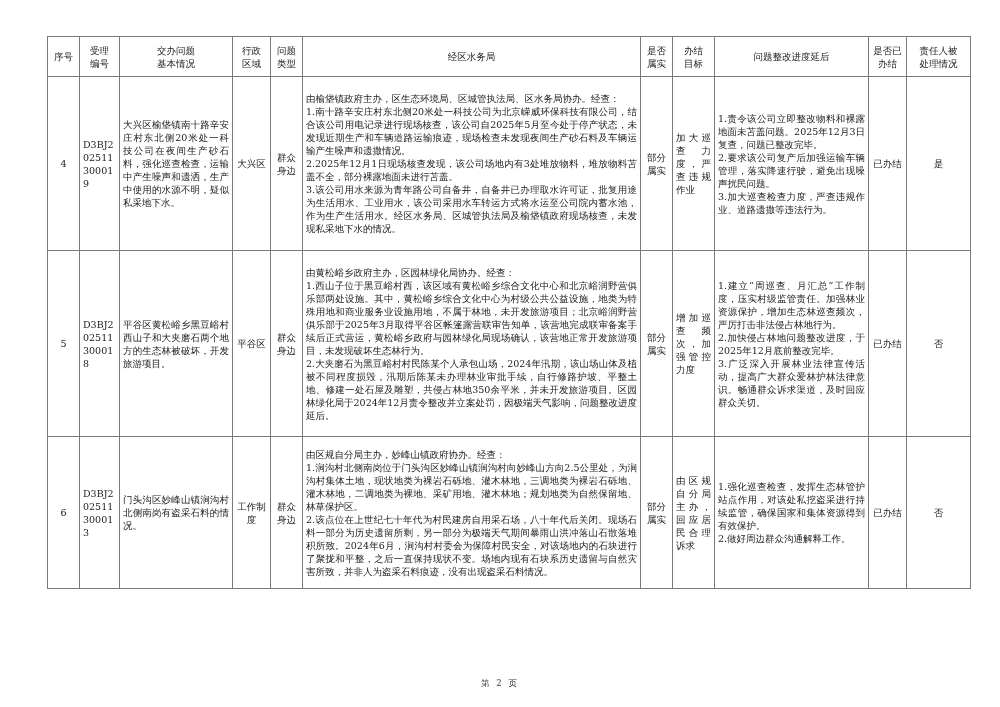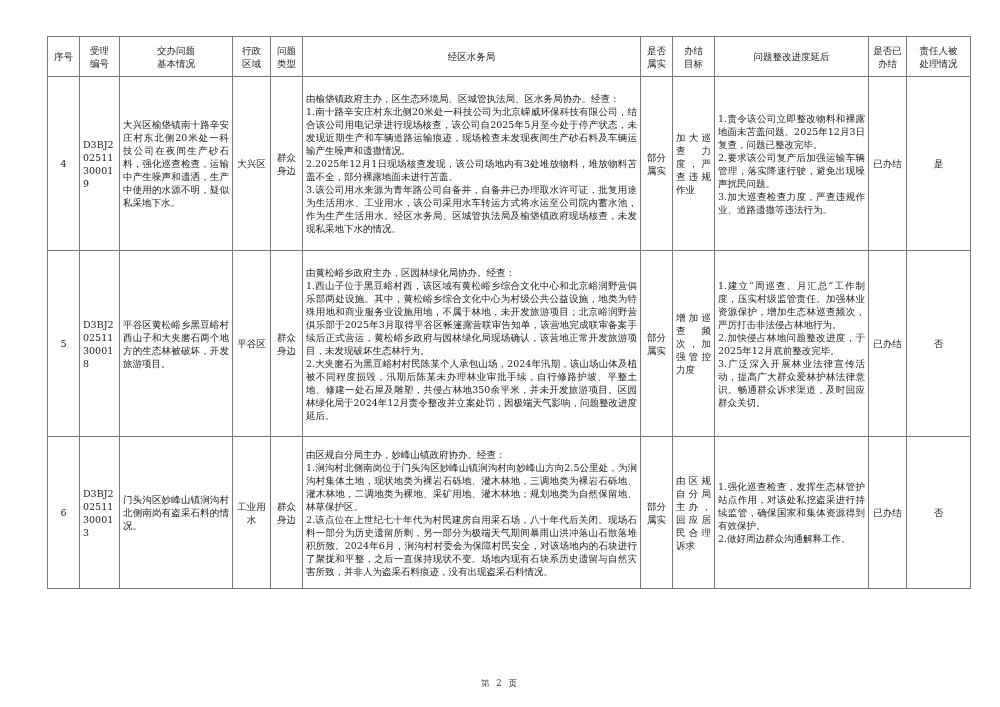--- a/index.html
+++ b/index.html
@@ -108,21 +108,21 @@
     <td class="c-just">1.建立“周巡查、月汇总”工作制度，压实村级监管责任。加强林业资源保护，增加生态林巡查频次，严厉打击非法侵占林地行为。
 2.加快侵占林地问题整改进度，于2025年12月底前整改完毕。
 3.广泛深入开展林业法律宣传活动，提高广大群众爱林护林法律意识。畅通群众诉求渠道，及时回应群众关切。</td>
     <td class="c-center">已办结</td>
     <td class="c-center">否</td>
   </tr>
   <tr class="r2">
     <td class="c-center">6</td>
     <td class="c-id">D3BJ202511300013</td>
     <td class="c-just">门头沟区妙峰山镇涧沟村北侧南岗有盗采石料的情况。</td>
-    <td class="c-center">工业用水</td>
+    <td class="c-center">工作制度</td>
     <td class="c-center">群众
 身边</td>
     <td class="c-just">由区规自分局主办，妙峰山镇政府协办。经查：
 1.涧沟村北侧南岗位于门头沟区妙峰山镇涧沟村向妙峰山方向2.5公里处，为涧沟村集体土地，现状地类为裸岩石砾地、灌木林地，三调地类为裸岩石砾地、灌木林地，二调地类为裸地、采矿用地、灌木林地；规划地类为自然保留地、林草保护区。
 2.该点位在上世纪七十年代为村民建房自用采石场，八十年代后关闭。现场石料一部分为历史遗留所剩，另一部分为极端天气期间暴雨山洪冲落山石散落堆积所致。2024年6月，涧沟村村委会为保障村民安全，对该场地内的石块进行了聚拢和平整，之后一直保持现状不变。场地内现有石块系历史遗留与自然灾害所致，并非人为盗采石料痕迹，没有出现盗采石料情况。</td>
     <td class="c-center">部分
 属实</td>
     <td class="c-just">由区规自分局主办，回应居民合理诉求</td>
     <td class="c-just">1.强化巡查检查，发挥生态林管护站点作用，对该处私挖盗采进行持续监管，确保国家和集体资源得到有效保护。
 2.做好周边群众沟通解释工作。</td>

